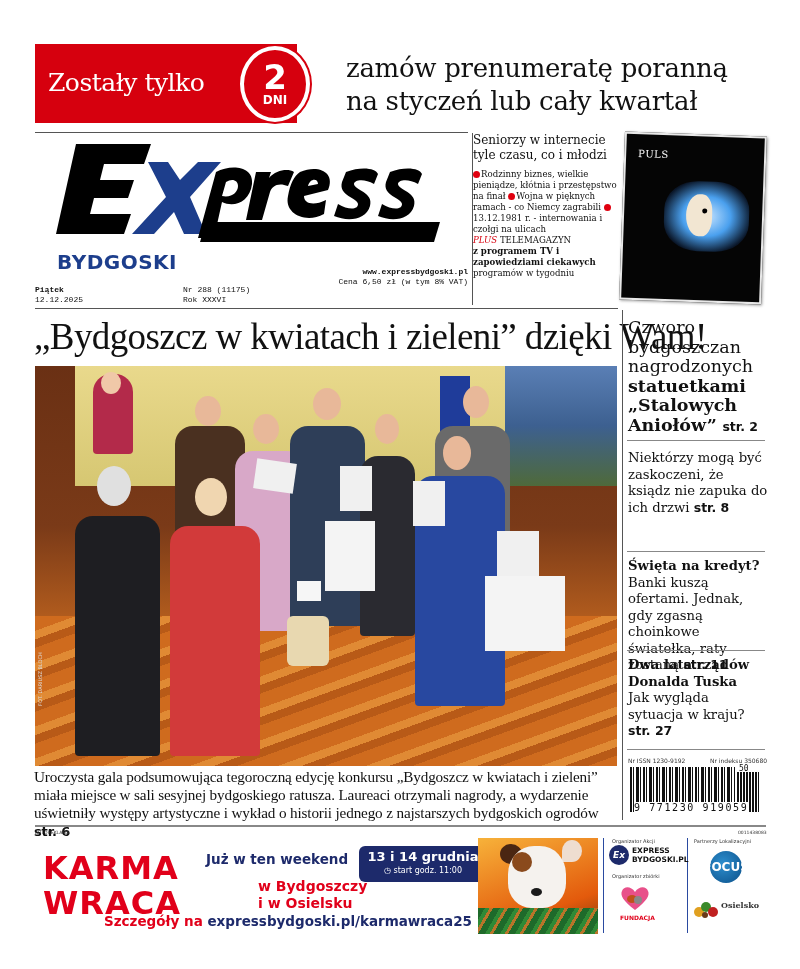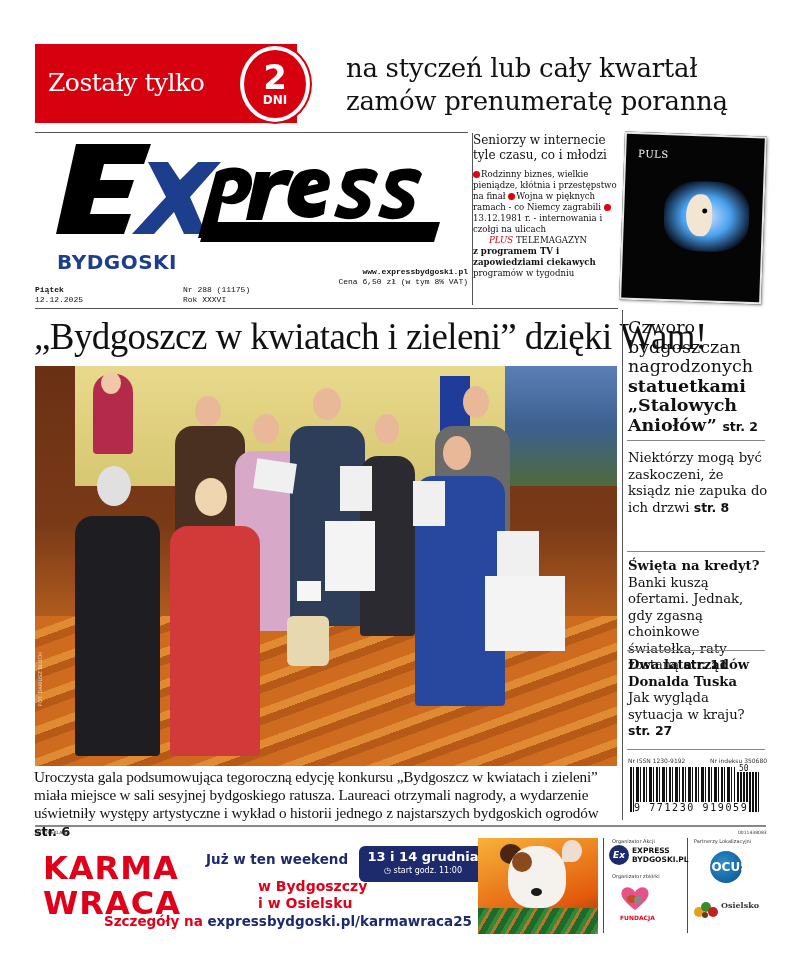--- a/index.html
+++ b/index.html
@@ -23,21 +23,21 @@
   .logo-sub { left: 57px; top: 250px; font-family: "DejaVu Sans", sans-serif; font-weight: bold; font-size: 20px; color: #1d3e8c; letter-spacing: 0.5px; }
 
   .meta { font-family: Liberation Mono, monospace; font-size: 8px; line-height: 10px; color: #111; }
   .meta b { font-weight: bold; }
 
   
   .teaser-col { left: 473px; top: 133px; width: 146px; }
   .teaser-title { font-family: "DejaVu Serif", serif; font-size: 12px; line-height: 15px; color: #111; }
   .teaser-body { font-family: "DejaVu Serif", serif; font-size: 8.6px; line-height: 11px; margin-top: 6px; color: #111; }
   .dot { display:inline-block; width:7px; height:7px; border-radius:50%; background:#e0000f; margin-right:1px; vertical-align: -0.5px; }
-  .plus { color: #d6000e; font-style: italic; margin-left: 16px; }
+  .plus { color: #d6000e; font-style: italic; }
   .tv-bold { font-weight: bold; }
 
   .puls { left: 622px; top: 134px; width: 142px; height: 168px; background: #050505; transform: rotate(2deg); border: 2px solid #e8e8e8; box-shadow: 1px 1px 3px rgba(0,0,0,0.4); overflow: hidden; }
   .puls-title { position:absolute; left: 12px; top: 14px; color: #fff; font-family: "DejaVu Serif", serif; font-size: 10px; letter-spacing: 0.5px; }
   .puls-glow { position:absolute; left: 40px; top: 45px; width: 85px; height: 70px; background: radial-gradient(ellipse at 50% 50%, #c8e4ff 0%, #4aa0ee 40%, rgba(30,90,180,0.2) 75%, rgba(0,0,0,0) 100%); border-radius: 40%; }
   .puls-face { position:absolute; left: 62px; top: 58px; width: 26px; height: 42px; background: #f2e6d2; border-radius: 50% 40% 40% 50%; }
   .puls-eye { position:absolute; left: 78px; top: 72px; width: 5px; height: 5px; background:#000; border-radius:50%; }
 
   .vline { background: #555; width: 1px; }
 
@@ -103,22 +103,22 @@
 </head>
 <body>
 
 <div class="abs promo-red"></div>
 <div class="abs promo-red-text">Zostały tylko</div>
 <div class="abs promo-circle">
   <span class="promo-num">2</span>
   <span class="promo-dni">DNI</span>
 </div>
 <div class="abs promo-right">
+  <div>zamów prenumeratę poranną</div>
   <div>na styczeń lub cały kwartał</div>
-  <div>zamów prenumeratę poranną</div>
 </div>
 
 <div class="abs rule" style="left:35px; top:132px; width:433px;"></div>
 
 <div class="abs logo-wrap">
   <svg class="logo-svg" viewBox="0 0 385 105">
     <polygon points="20,2 95,2 88,22 48,22 44,38 78,38 72,56 38,56 34,72 75,72 68,92 0,92" fill="#000"></polygon>
     <polygon points="92,20 112,20 124,38 142,20 165,20 134,55 150,92 128,92 118,70 98,92 76,92 110,55" fill="#1d3e8c"></polygon>
     <path d="M160,30 C175,22 198,24 196,42 C194,60 178,66 166,60 L158,96 L142,96 Z M170,40 L166,54 C176,56 182,50 182,44 C182,38 176,36 170,40 Z" fill="#000"></path>
     <path d="M200,30 L215,30 L213,36 C220,28 232,26 238,30 L232,44 C222,40 216,44 214,50 L206,78 L190,78 Z" fill="#000"></path>

